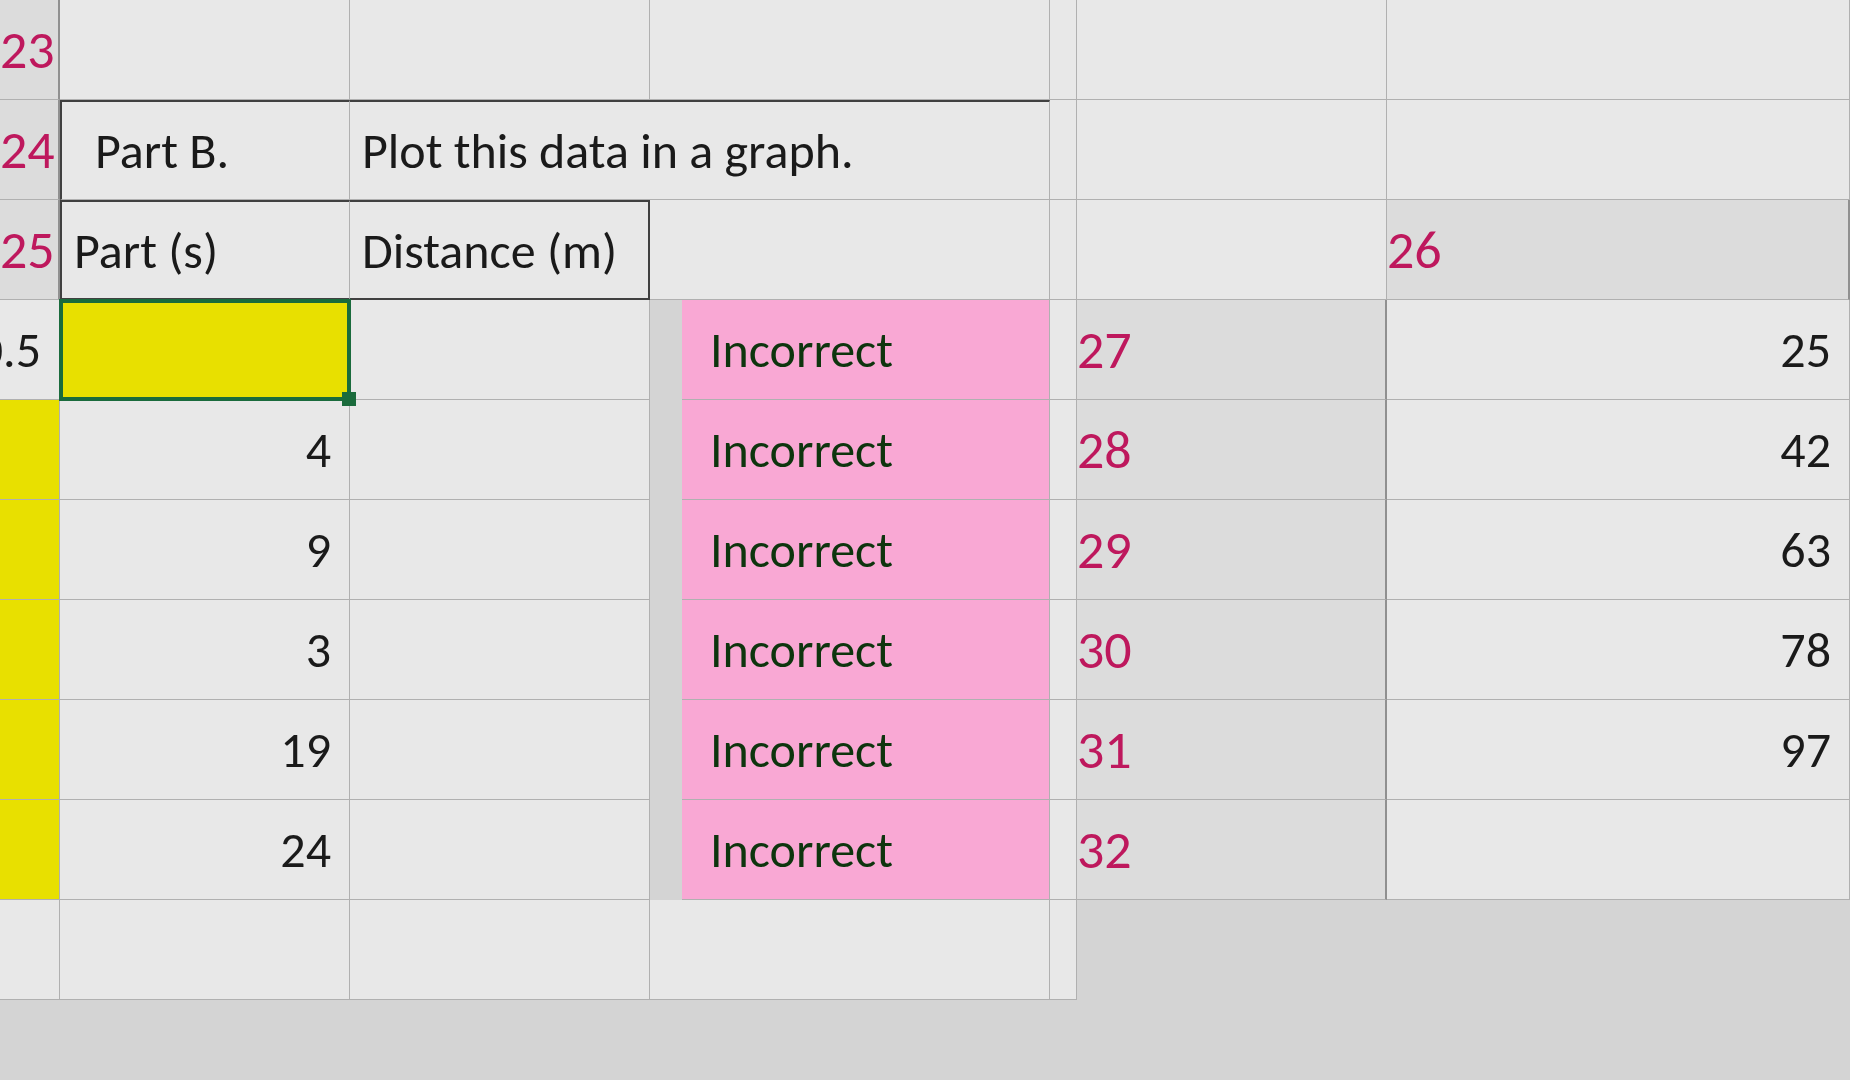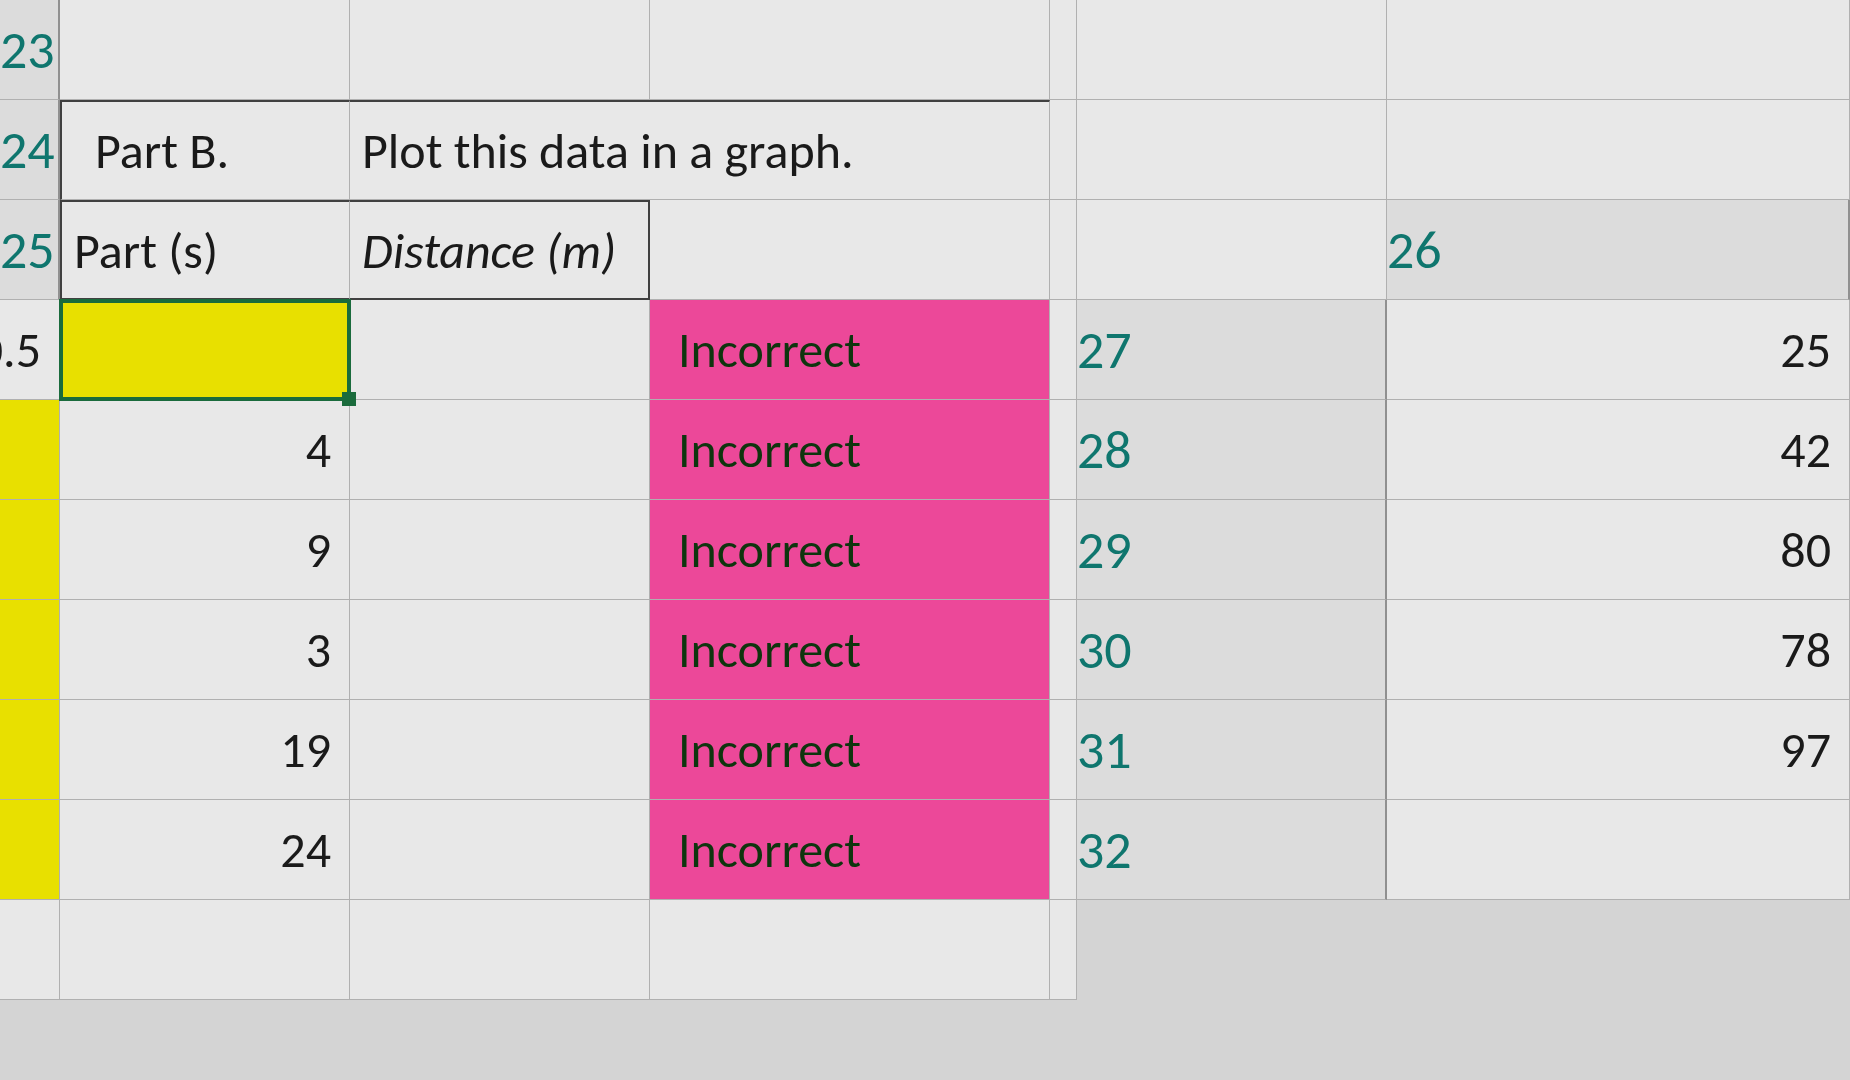--- a/index.html
+++ b/index.html
@@ -23,37 +23,37 @@
       align-items: center;
       font-size: 50px;
       color: #1a1a1a;
       padding: 0 12px;
       background: #e8e8e8;
       position: relative;
     }
     .rowhead {
       background: #dcdcdc;
       border-right: 2px solid #909090;
-      color: #0f766e;
+      color: #be185d;
       justify-content: flex-start;
       padding-left: 0;
       font-size: 54px;
     }
     .num { justify-content: flex-end; padding-right: 18px; }
     .left { justify-content: flex-start; }
     
     .th25 { border-top: 2px solid #404040; border-bottom: 2px solid #404040; }
     .th25.first { border-left: 2px solid #404040; }
-    .th25.last { border-right: 2px solid #404040; font-style: italic; }
+    .th25.last { border-right: 2px solid #404040; }
     .th25.midleft { border-left: 2px solid #404040; }
     
     .top24 { border-top: 2px solid #404040; }
     .top24.first { border-left: 2px solid #404040; padding-left: 33px; }
     .yellow { background: #e8e000; }
-    .green  { background: #ec4899; color: #0e350e; font-weight: 500; justify-content:flex-start; padding-left:28px; }
+    .green  { background: #f9a8d4; color: #0e350e; font-weight: 500; justify-content:flex-start; padding-left:28px;margin-left:32px; }
     
     .selected-cell {
       outline: 4px solid #1a6b3c;
       outline-offset: -3px;
       z-index: 5;
     }
     .fill-handle {
       position: absolute;
       right: -7px;
       bottom: -7px;
@@ -112,21 +112,21 @@
 
   <div class="cell rowhead">28</div>
   <div class="cell num">42</div>
   <div class="cell yellow"></div>
   <div class="cell num">9</div>
   <div class="cell blank"></div>
   <div class="cell green">Incorrect</div>
   <div class="cell blank"></div>
 
   <div class="cell rowhead">29</div>
-  <div class="cell num">80</div>
+  <div class="cell num">63</div>
   <div class="cell yellow"></div>
   <div class="cell num">3</div>
   <div class="cell blank"></div>
   <div class="cell green">Incorrect</div>
   <div class="cell blank"></div>
 
   <div class="cell rowhead">30</div>
   <div class="cell num">78</div>
   <div class="cell yellow"></div>
   <div class="cell num">19</div>

